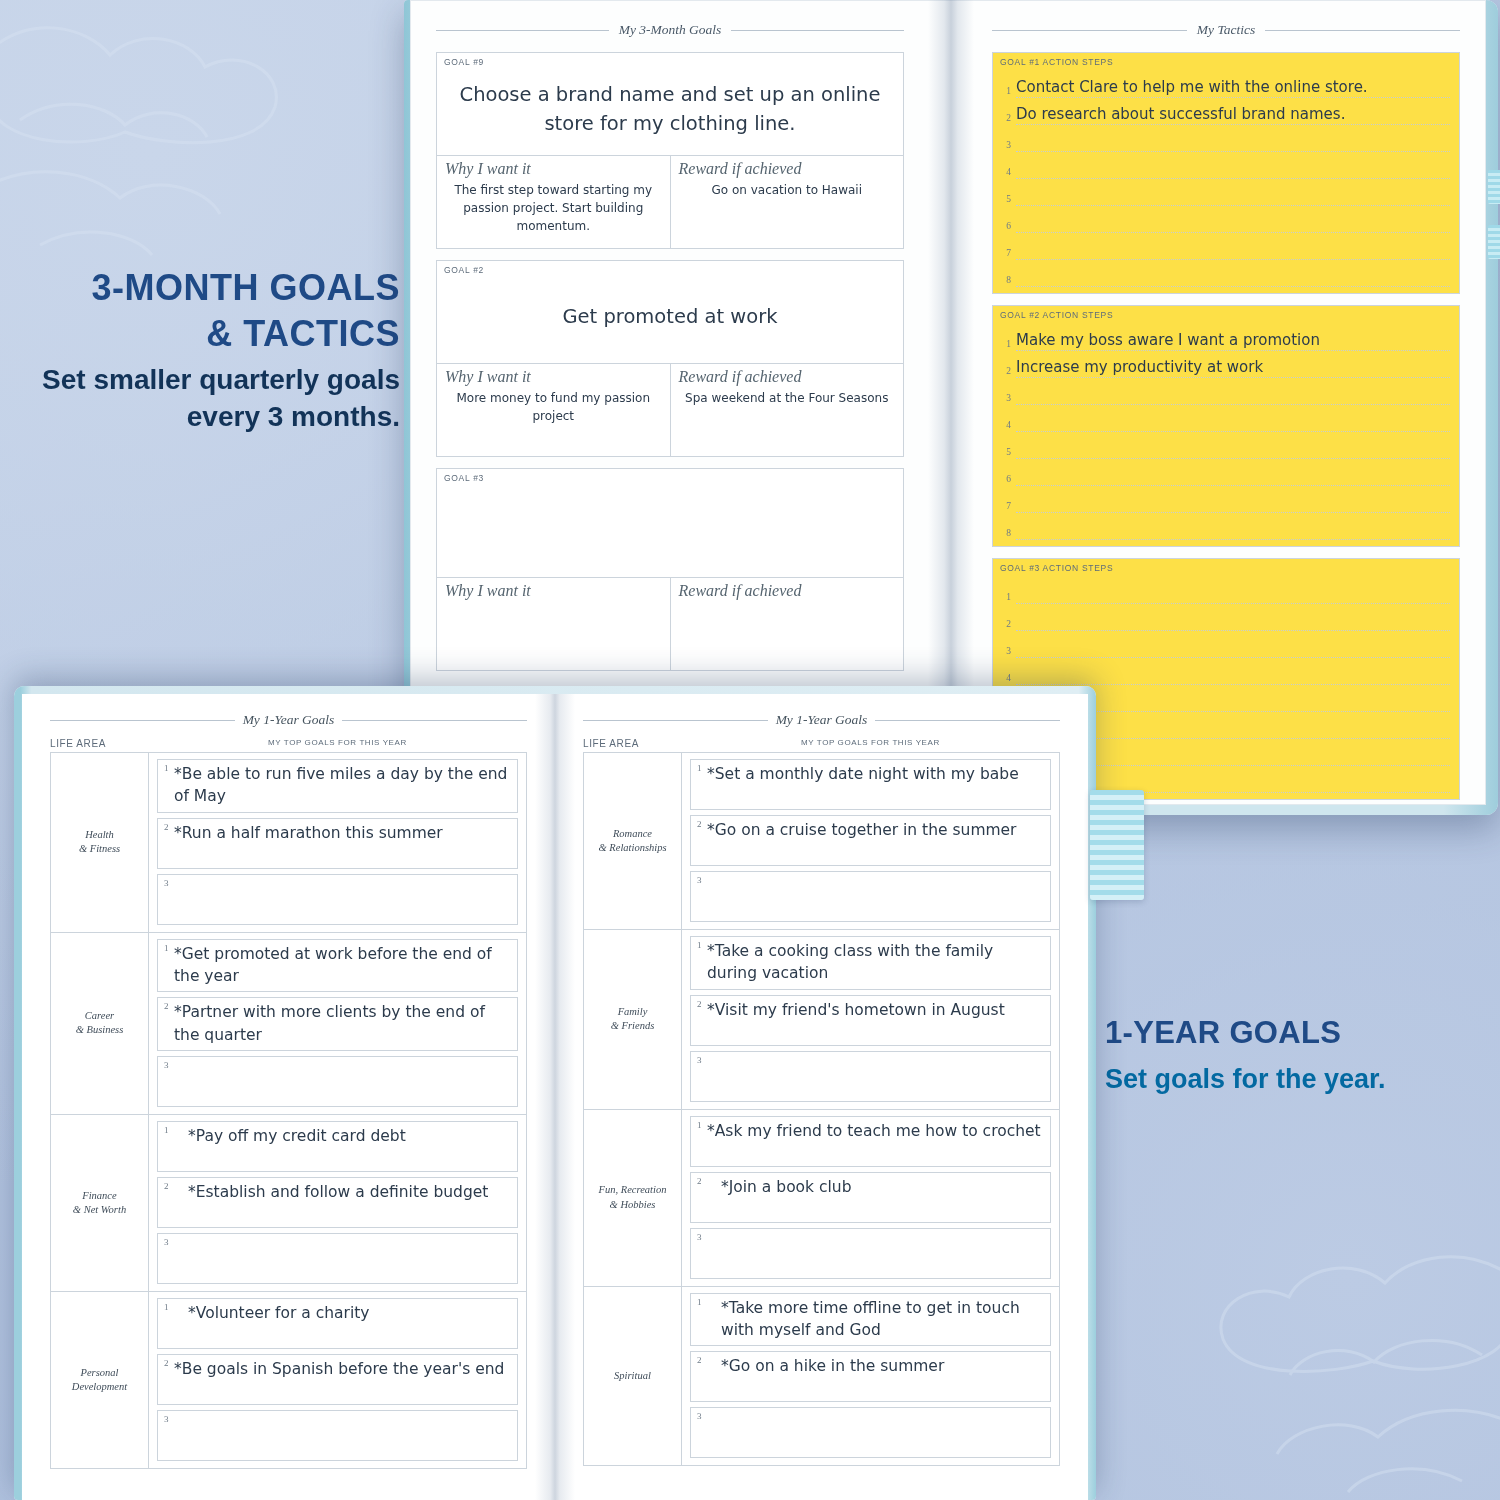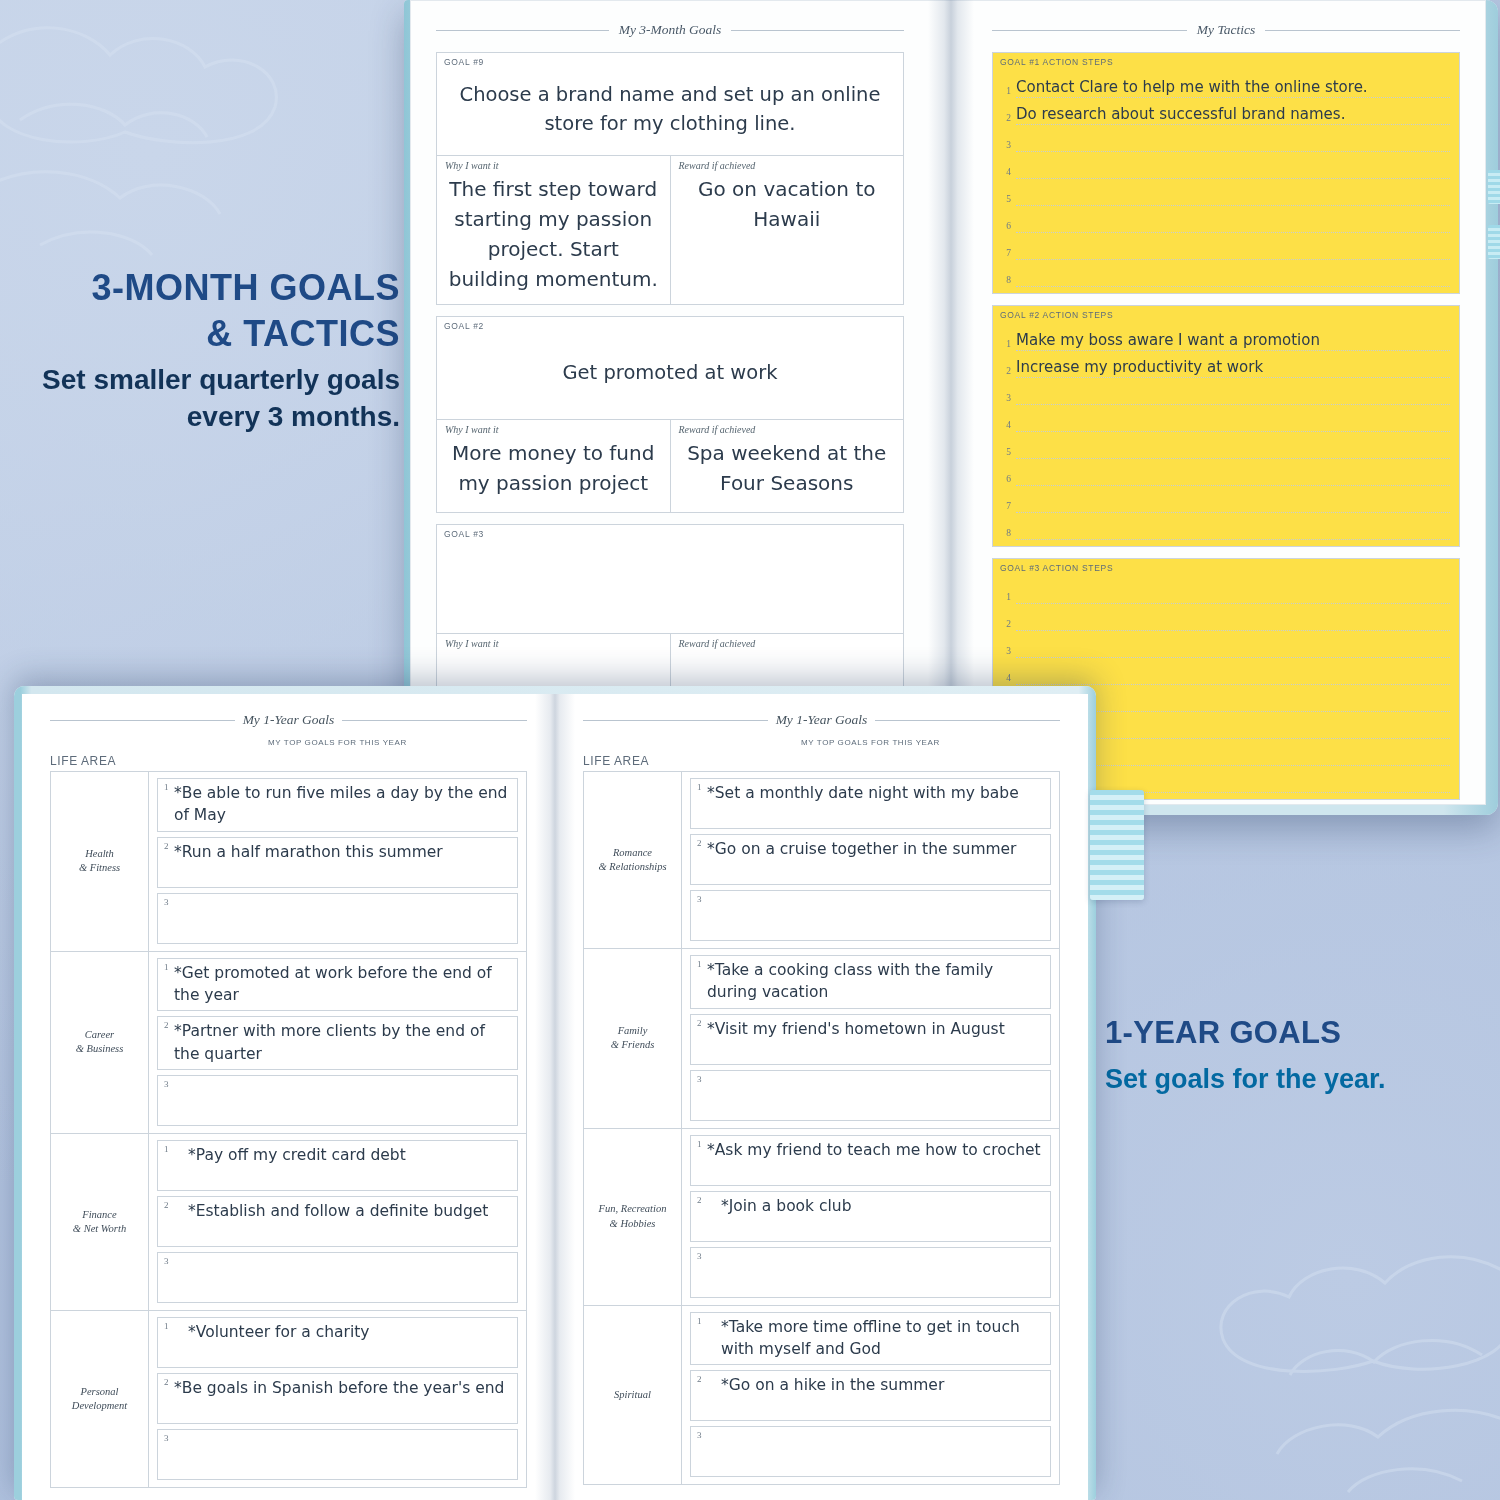--- a/index.html
+++ b/index.html
@@ -64,22 +64,22 @@
   .page-head .ttl { font-family:"Liberation Serif", serif; font-style:italic; font-size:13.5px; color:#4a5968; white-space:nowrap; }
 
   .goal-card { border:1px solid #ccd4dc; margin-bottom:11px; background:#fff; }
   .goal-card .cap { font-family:"Liberation Sans", sans-serif; font-size:8.5px; letter-spacing:.7px; color:#5d6b7a; padding:4px 7px 2px; }
   .goal-main { min-height:86px; padding:2px 14px 8px; display:flex; align-items:center; justify-content:center; }
   .hand { font-family:"DejaVu Sans", sans-serif; color:#2c3b4c; text-align:center; line-height:1.5; }
   .goal-main .hand { font-size:19.5px; }
   .goal-split { display:flex; border-top:1px solid #ccd4dc; }
   .goal-split > div { flex:1; padding:4px 8px 10px; min-height:92px; }
   .goal-split > div:first-child { border-right:1px solid #ccd4dc; }
-  .goal-split .sub { font-family:"Liberation Serif", serif; font-style:italic; font-size:10px; color:#55646f; margin-bottom:3px; }
-  .goal-split .hand { font-size:20px; }
+  .goal-split .sub { font-family:"Liberation Serif", serif; font-style:italic; font-size:16px; color:#55646f; margin-bottom:3px; }
+  .goal-split .hand { font-size:12px; }
   .goal-split .hand.c { text-align:center; }
 
   
   .tactic-card { border:1px solid #ccd4dc; margin-bottom:11px; background:#fde047; padding-bottom:6px; }
   .tactic-card .cap { font-size:8.5px; letter-spacing:.7px; color:#5d6b7a; padding:4px 7px 4px; }
   .tline { display:flex; align-items:flex-end; gap:5px; padding:0 9px; height:27px; }
   .tline .num { font-family:"Liberation Serif", serif; font-size:9.5px; color:#6d7a87; width:9px; text-align:right; padding-bottom:2px;}
   .tline .val { flex:1; border-bottom:1px dotted #c4ccd5; font-family:"DejaVu Sans", sans-serif; font-size:15px; color:#2c3b4c; padding-bottom:1px; white-space:nowrap; overflow:hidden;}
 
   
@@ -97,21 +97,21 @@
     background:linear-gradient(90deg, rgba(140,160,185,0) 0%, rgba(120,142,170,.18) 38%, rgba(92,116,148,.30) 50%, rgba(120,142,170,.18) 62%, rgba(140,160,185,0) 100%); }
 
   #book-bot .page { top:8px; bottom:0; padding:18px 28px 6px; }
   #book-bot .page-left  { left:8px;  width:533px; }
   #book-bot .page-right { right:8px; width:533px; }
 
   .yr-head { display:flex; gap:8px; align-items:center; margin-bottom:10px; }
   .yr-head .line { flex:1; height:1px; background:#b9c4cf; }
   .yr-head .ttl { font-family:"Liberation Serif", serif; font-style:italic; font-size:13.5px; color:#46545f; white-space:nowrap;}
   .col-head { display:flex; margin-bottom:3px; }
-  .col-head .c1 { width:98px; font-size:12px; letter-spacing:.6px; color:#5d6b7a;margin-top:16px; }
+  .col-head .c1 { width:98px; font-size:10px; letter-spacing:.6px; color:#5d6b7a; }
   .col-head .c2 { flex:1; text-align:center; font-size:8px; letter-spacing:.6px; color:#5d6b7a; }
 
   .area-row { display:flex; border:1px solid #ccd4dc; border-bottom:none; }
   .area-row:last-child { border-bottom:1px solid #ccd4dc; }
   .area-name { width:98px; border-right:1px solid #ccd4dc; display:flex; align-items:center; justify-content:center;
     font-family:"Liberation Serif", serif; font-style:italic; font-size:10.5px; color:#3f4c59; text-align:center; line-height:1.35; padding:4px; }
   .area-goals { flex:1; padding:6px 8px 7px; display:flex; flex-direction:column; gap:5px; }
   .gbox { border:1px solid #ccd4dc; min-height:51px; display:flex; padding:3px 6px 4px; }
   .gbox .n { font-family:"Liberation Serif", serif; font-size:9px; color:#6d7a87; width:10px; }
   .gbox .v { flex:1; font-family:"DejaVu Sans", sans-serif; font-size:15.5px; color:#2c3b4c; line-height:1.44; }

